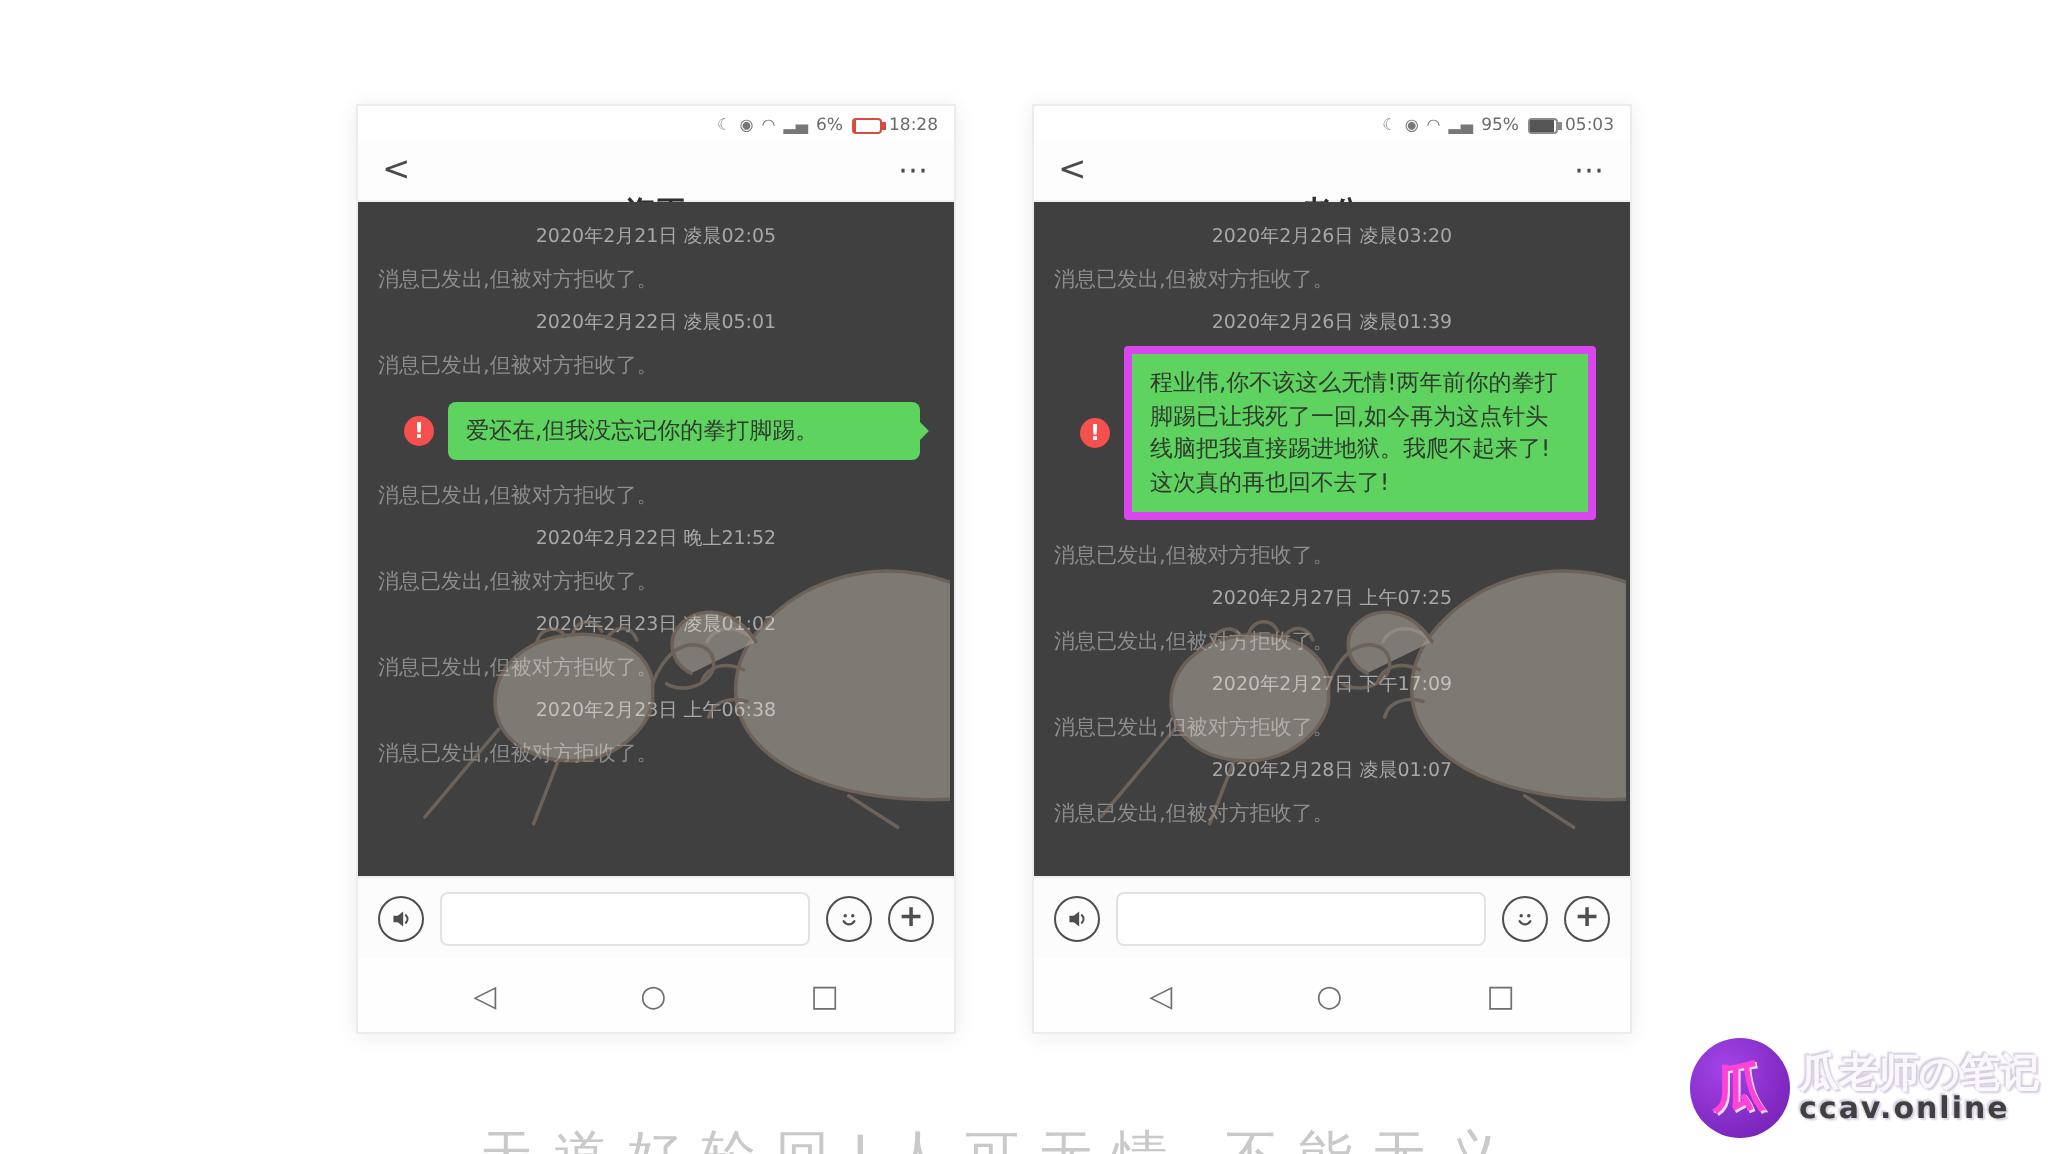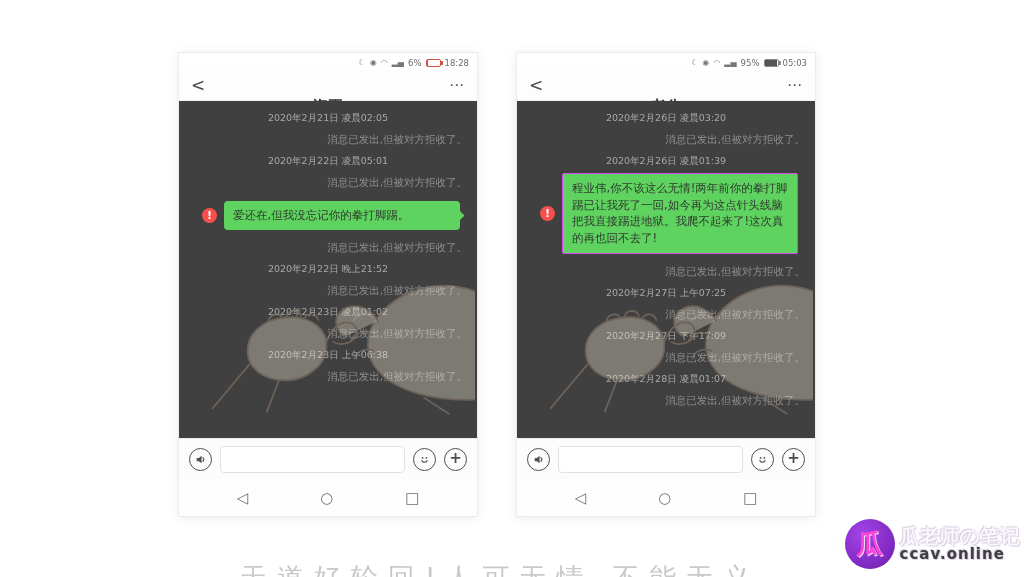--- a/index.html
+++ b/index.html
@@ -29,30 +29,30 @@
   
   .nav-bar { height:31px; flex:none; display:flex; align-items:center; padding:0 12px;
              background:#fdfdfd; border-bottom:1px solid #f1f1f1; }
   .nav-back { font-size:17px; color:#4a4a4a; width:24px; cursor:default; }
   .nav-title { flex:1; text-align:center; font-size:15px; font-weight:bold; color:#2e2e2e;margin-top:43px; }
   .nav-menu { font-size:15px; color:#4a4a4a; width:24px; text-align:right; letter-spacing:1px; }
 
   
   .chat { flex:1; background:#404040; position:relative; overflow:hidden; padding-top:4px; }
   .msg-time { text-align:center; font-size:9.5px; color:#a8a8a8; margin:7px 14px 2px; position:relative; z-index:1; }
-  .msg-sys  { text-align:right; font-size:10.5px; color:#8d8d8d; margin:8px 10px; position:relative; z-index:1; }
+  .msg-sys  { text-align:left; font-size:10.5px; color:#8d8d8d; margin:8px 10px; position:relative; z-index:1; }
   .msg-row  { display:flex; align-items:center; padding:3px 17px 3px 23px; position:relative; z-index:1; }
   .err-badge { width:15px; height:15px; border-radius:50%; background:#f5504e; color:#fff;
                font-size:11px; font-weight:bold; display:flex; align-items:center; justify-content:center;
                margin-right:7px; flex:none; }
   .bubble { background:#5fd35f; color:#2f3b2f; font-size:11.5px; line-height:1.45;
             padding:6px 9px; border-radius:4px; position:relative; flex:1; }
   .bubble.tail::after { content:''; position:absolute; right:-3px; top:11px; width:7px; height:7px;
                         background:#5fd35f; transform:rotate(45deg); }
-  .bubble.hl { border:1px solid #d946ef; border-radius:2px; }
+  .bubble.hl { border:4px solid #d946ef; border-radius:2px; }
 
   
   .hands { position:absolute; right:2px; bottom:22px; width:94%; height:150px;
            z-index:2; pointer-events:none; opacity:.8; }
 
   
   .input-bar { height:41px; flex:none; background:#fcfcfc; border-top:1px solid #ededed;
                display:flex; align-items:center; gap:8px; padding:0 10px; }
   .icon-circle { width:23px; height:23px; border:1.7px solid #4e4e4e; border-radius:50%;
                  flex:none; display:flex; align-items:center; justify-content:center; }

